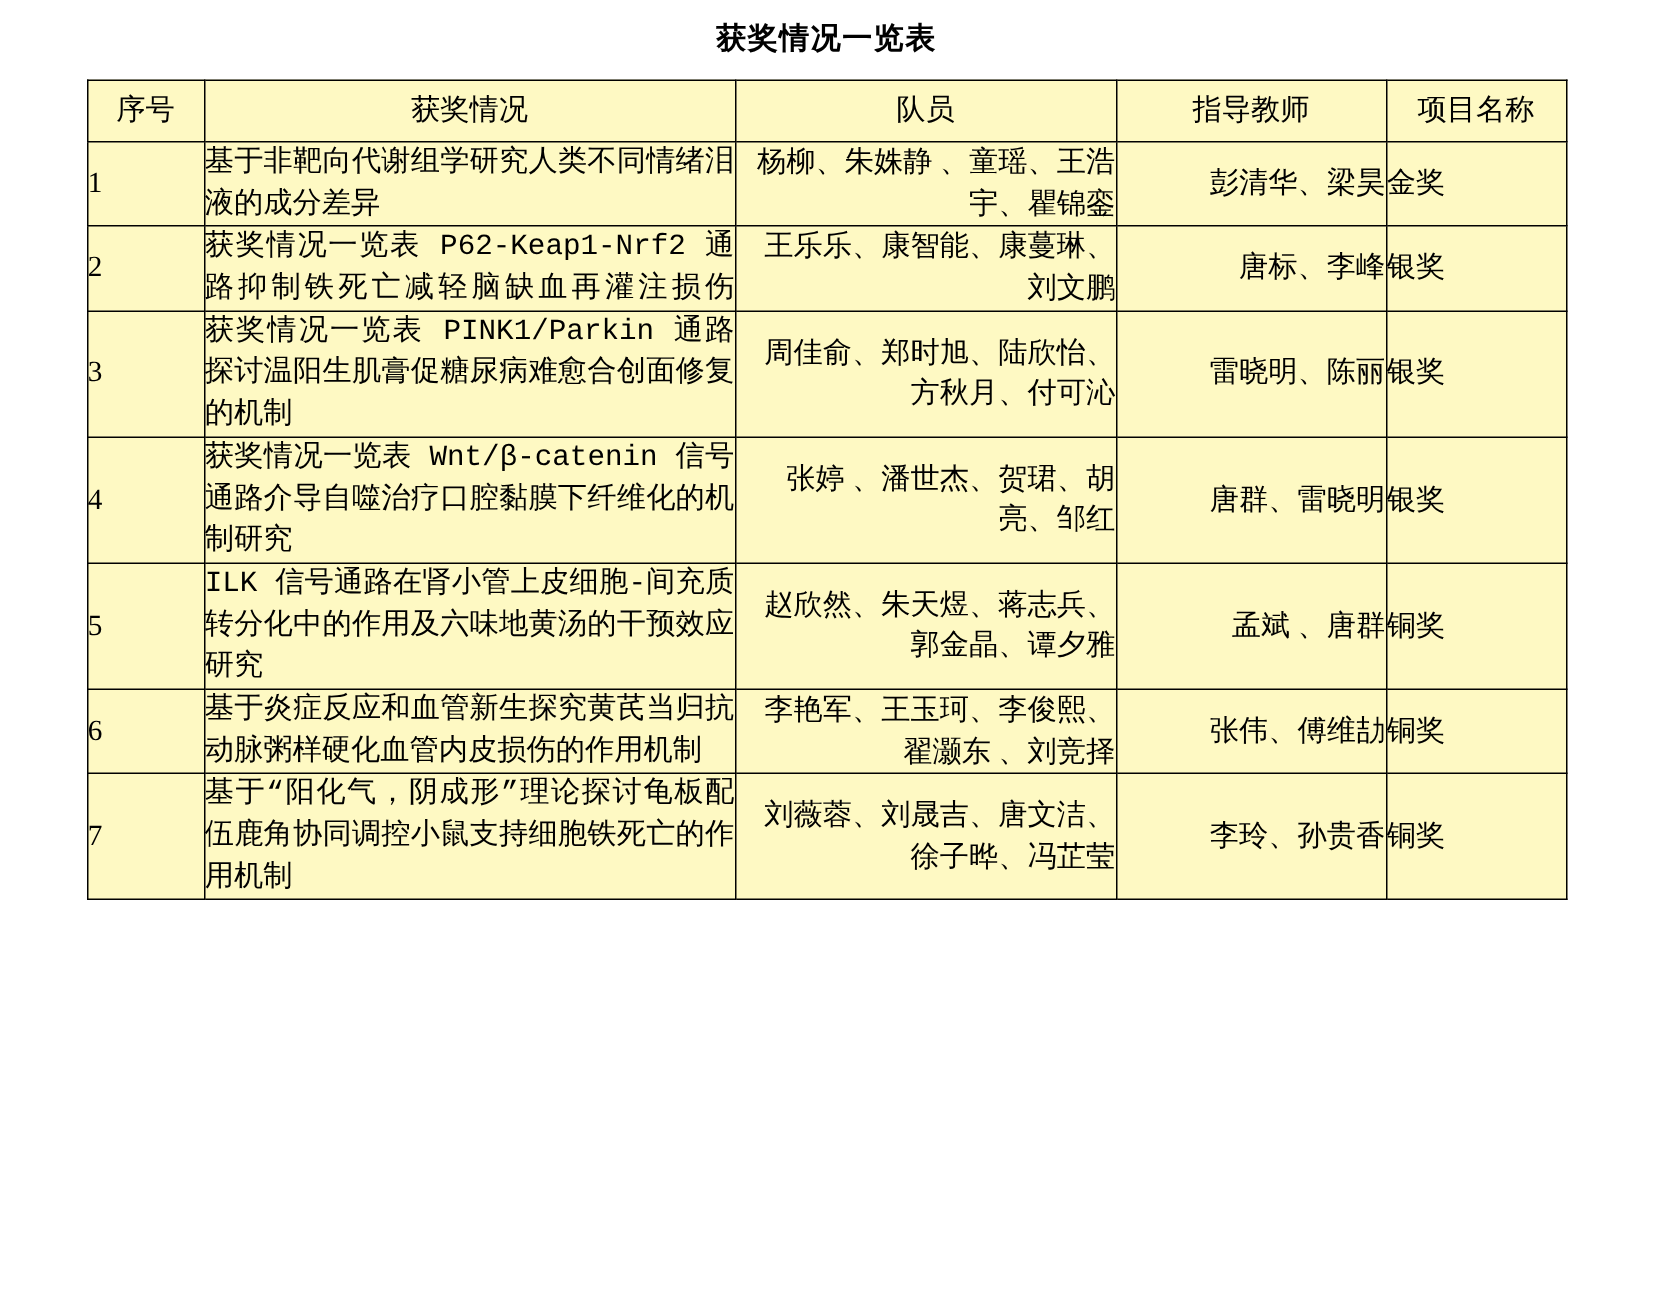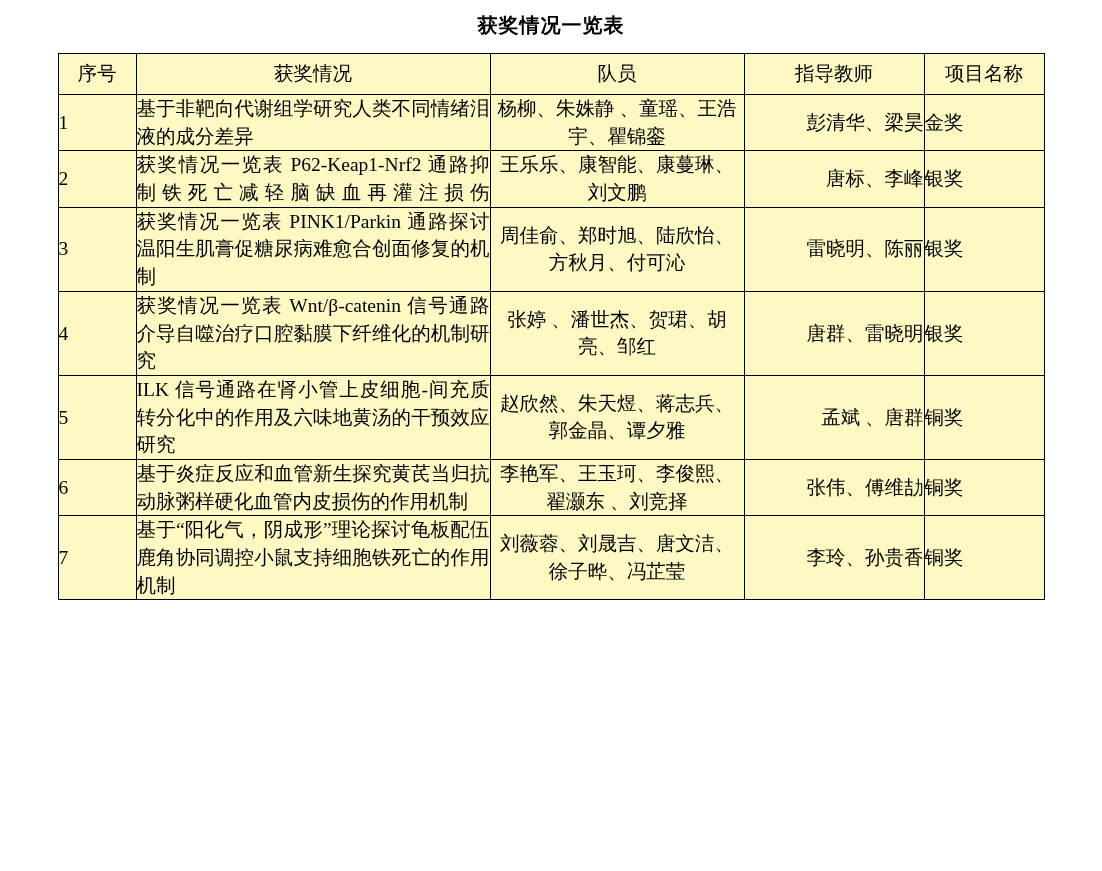--- a/index.html
+++ b/index.html
@@ -60,27 +60,28 @@
     padding: 6px 9px 7px 9px;
   }
   .cell-no {
     text-align: left;
     padding-left: 14px;
   }
   .cell-proj {
     text-align: justify;
     text-align-last: left;
     padding: 7px 10px 8px 10px;
+    font-family: Liberation Mono, monospace;
   }
   .cell-justify {
     text-align: justify;
     text-align-last: justify;
   }
   .cell-team {
-    text-align: center;
+    text-align: right;
     padding: 7px 8px 8px 10px;
   }
   .cell-mentor {
     text-align: right;
     padding: 7px 8px 8px 12px;
   }
   .cell-award {
     text-align: left;
     padding: 7px 8px 8px 12px;
   }

